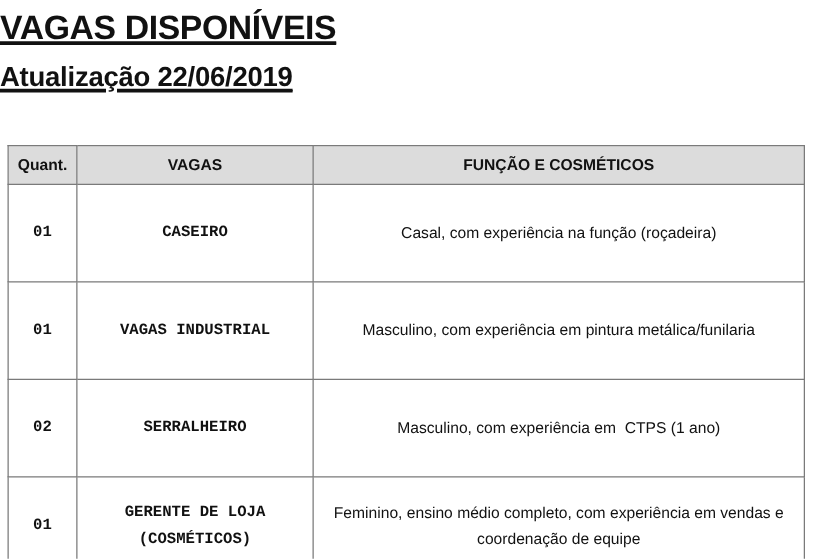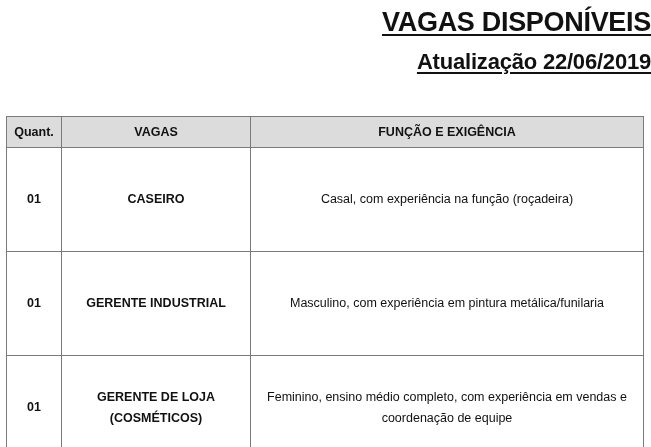--- a/index.html
+++ b/index.html
@@ -1,60 +1,65 @@
 <!DOCTYPE html>
 <html><head>
 <meta charset="utf-8">
 <style>
   html, body { margin:0; padding:0; background:#ffffff; }
   body { width:651px; height:447px; position:relative; overflow:hidden;
          font-family:"Liberation Sans", "DejaVu Sans", sans-serif; color:#111; }
-  .title { position:absolute; left:0; width:651px; text-align:right; font-weight:bold; }
+  .title { position:absolute; left:0; width:651px; text-align:left; font-weight:bold;text-decoration:underline; }
   .title span { text-decoration:underline; text-decoration-thickness:2px; text-underline-offset:3px; letter-spacing:-0.3px; }
   #t1 { top:6px; font-size:27px; line-height:32px; }
   #t2 { top:48px; font-size:22px; line-height:28px; }
   #t2 span { letter-spacing:-0.2px; }
   table.vagas { position:absolute; left:6px; top:116px; width:638px; height:344px;
                 border-collapse:collapse; table-layout:fixed; }
   table.vagas td, table.vagas th { border:1px solid #7a7a7a; text-align:center; vertical-align:middle;
                 padding:0 4px; font-size:12.5px; line-height:21px; }
   table.vagas th { background:#dcdcdc; font-weight:bold; height:30px; }
   .c1 { width:55px; } .c2 { width:189px; }
-  td.q, td.cargo { font-weight:bold; }
+  td.q, td.cargo { font-weight:bold;font-family:Liberation Mono, monospace; }
   tr.r { height:78px; }
 </style>
 </head>
 <body>
 
 <div class="title" id="t1"><span>VAGAS DISPONÍVEIS</span></div>
 <div class="title" id="t2"><span>Atualização 22/06/2019</span></div>
 
 <table class="vagas">
   <colgroup>
       <col class="c1">
       <col class="c2">
       <col>
     </colgroup>
   <thead>
     <tr>
       <th>Quant.</th>
       <th>VAGAS</th>
-      <th>FUNÇÃO E EXIGÊNCIA</th>
+      <th>FUNÇÃO E COSMÉTICOS</th>
     </tr>
   </thead>
   <tbody>
     <tr class="r">
       <td class="q">01</td>
       <td class="cargo">CASEIRO</td>
       <td>Casal, com experiência na função (roçadeira)</td>
     </tr>
     <tr class="r">
       <td class="q">01</td>
-      <td class="cargo">GERENTE INDUSTRIAL</td>
+      <td class="cargo">VAGAS INDUSTRIAL</td>
       <td>Masculino, com experiência em pintura metálica/funilaria</td>
+    </tr>
+    <tr class="r">
+      <td class="q">02</td>
+      <td class="cargo">SERRALHEIRO</td>
+      <td style="white-space:pre">Masculino, com experiência em  CTPS (1 ano)</td>
     </tr>
     <tr class="r">
       <td class="q">01</td>
       <td class="cargo" style="padding:0 30px">GERENTE DE LOJA (COSMÉTICOS)</td>
       <td style="padding:0 10px">Feminino, ensino médio completo, com experiência em vendas e coordenação de equipe</td>
     </tr>
   </tbody>
 </table>
 
 </body></html>

